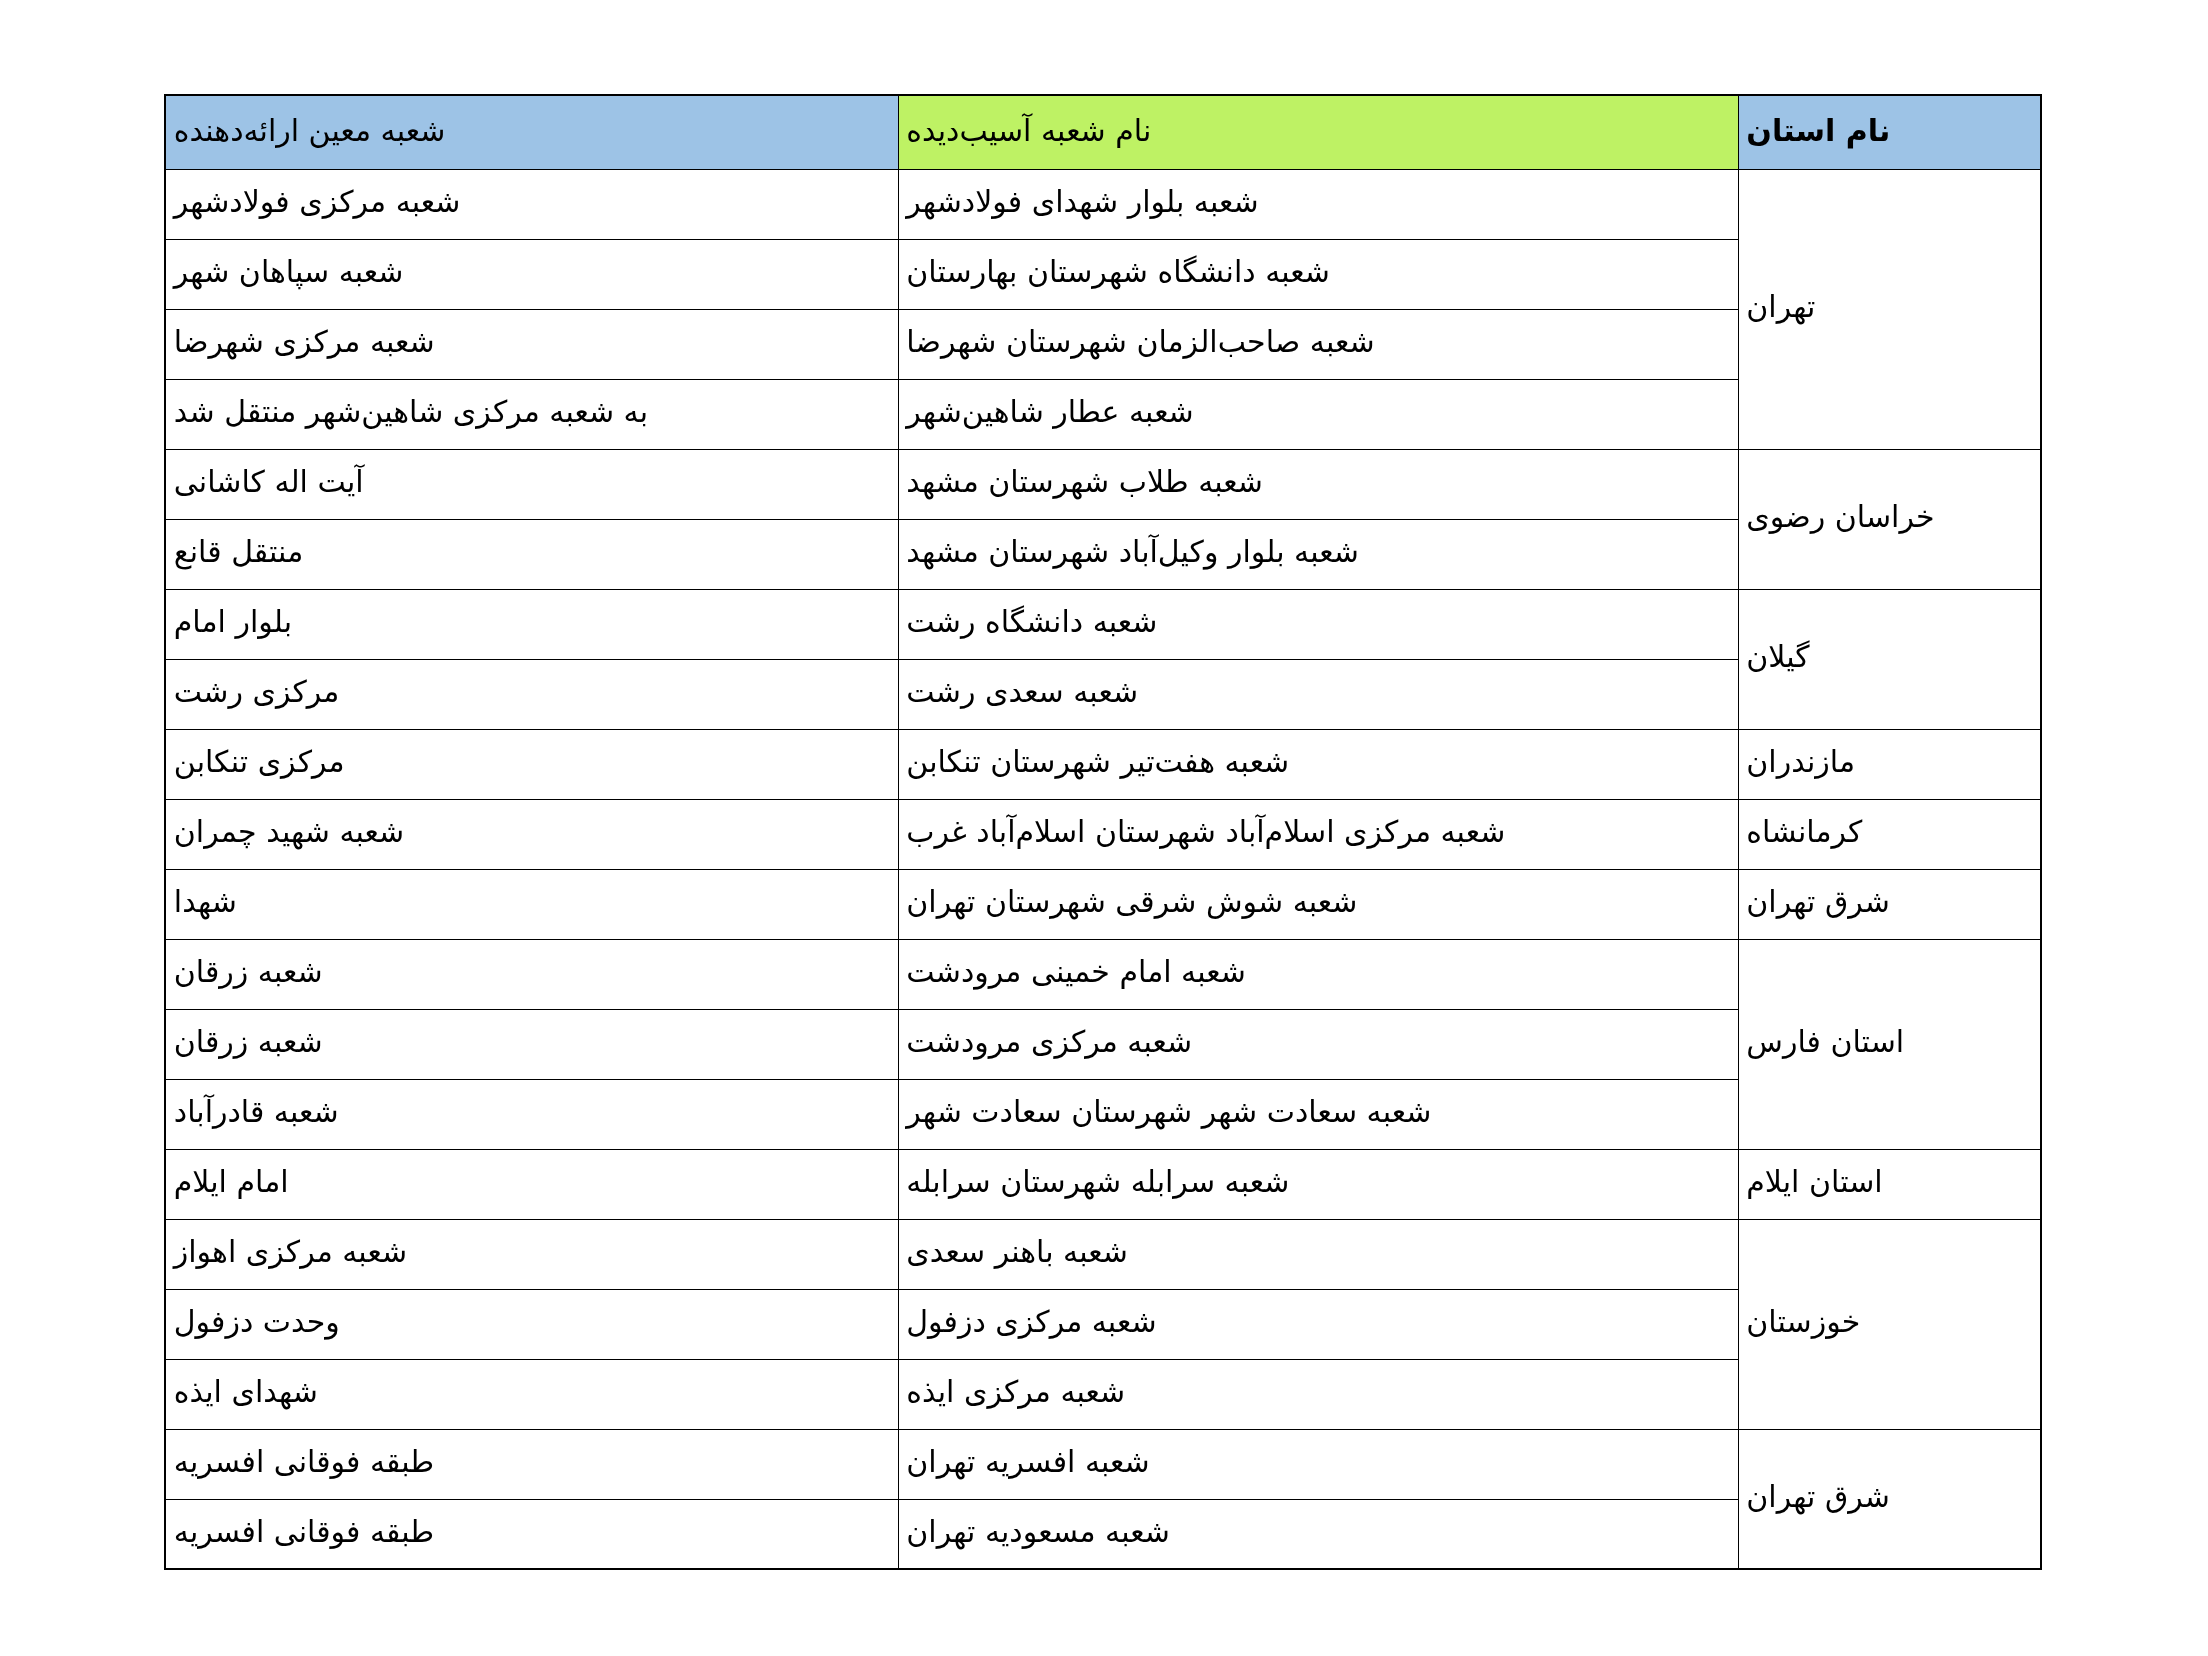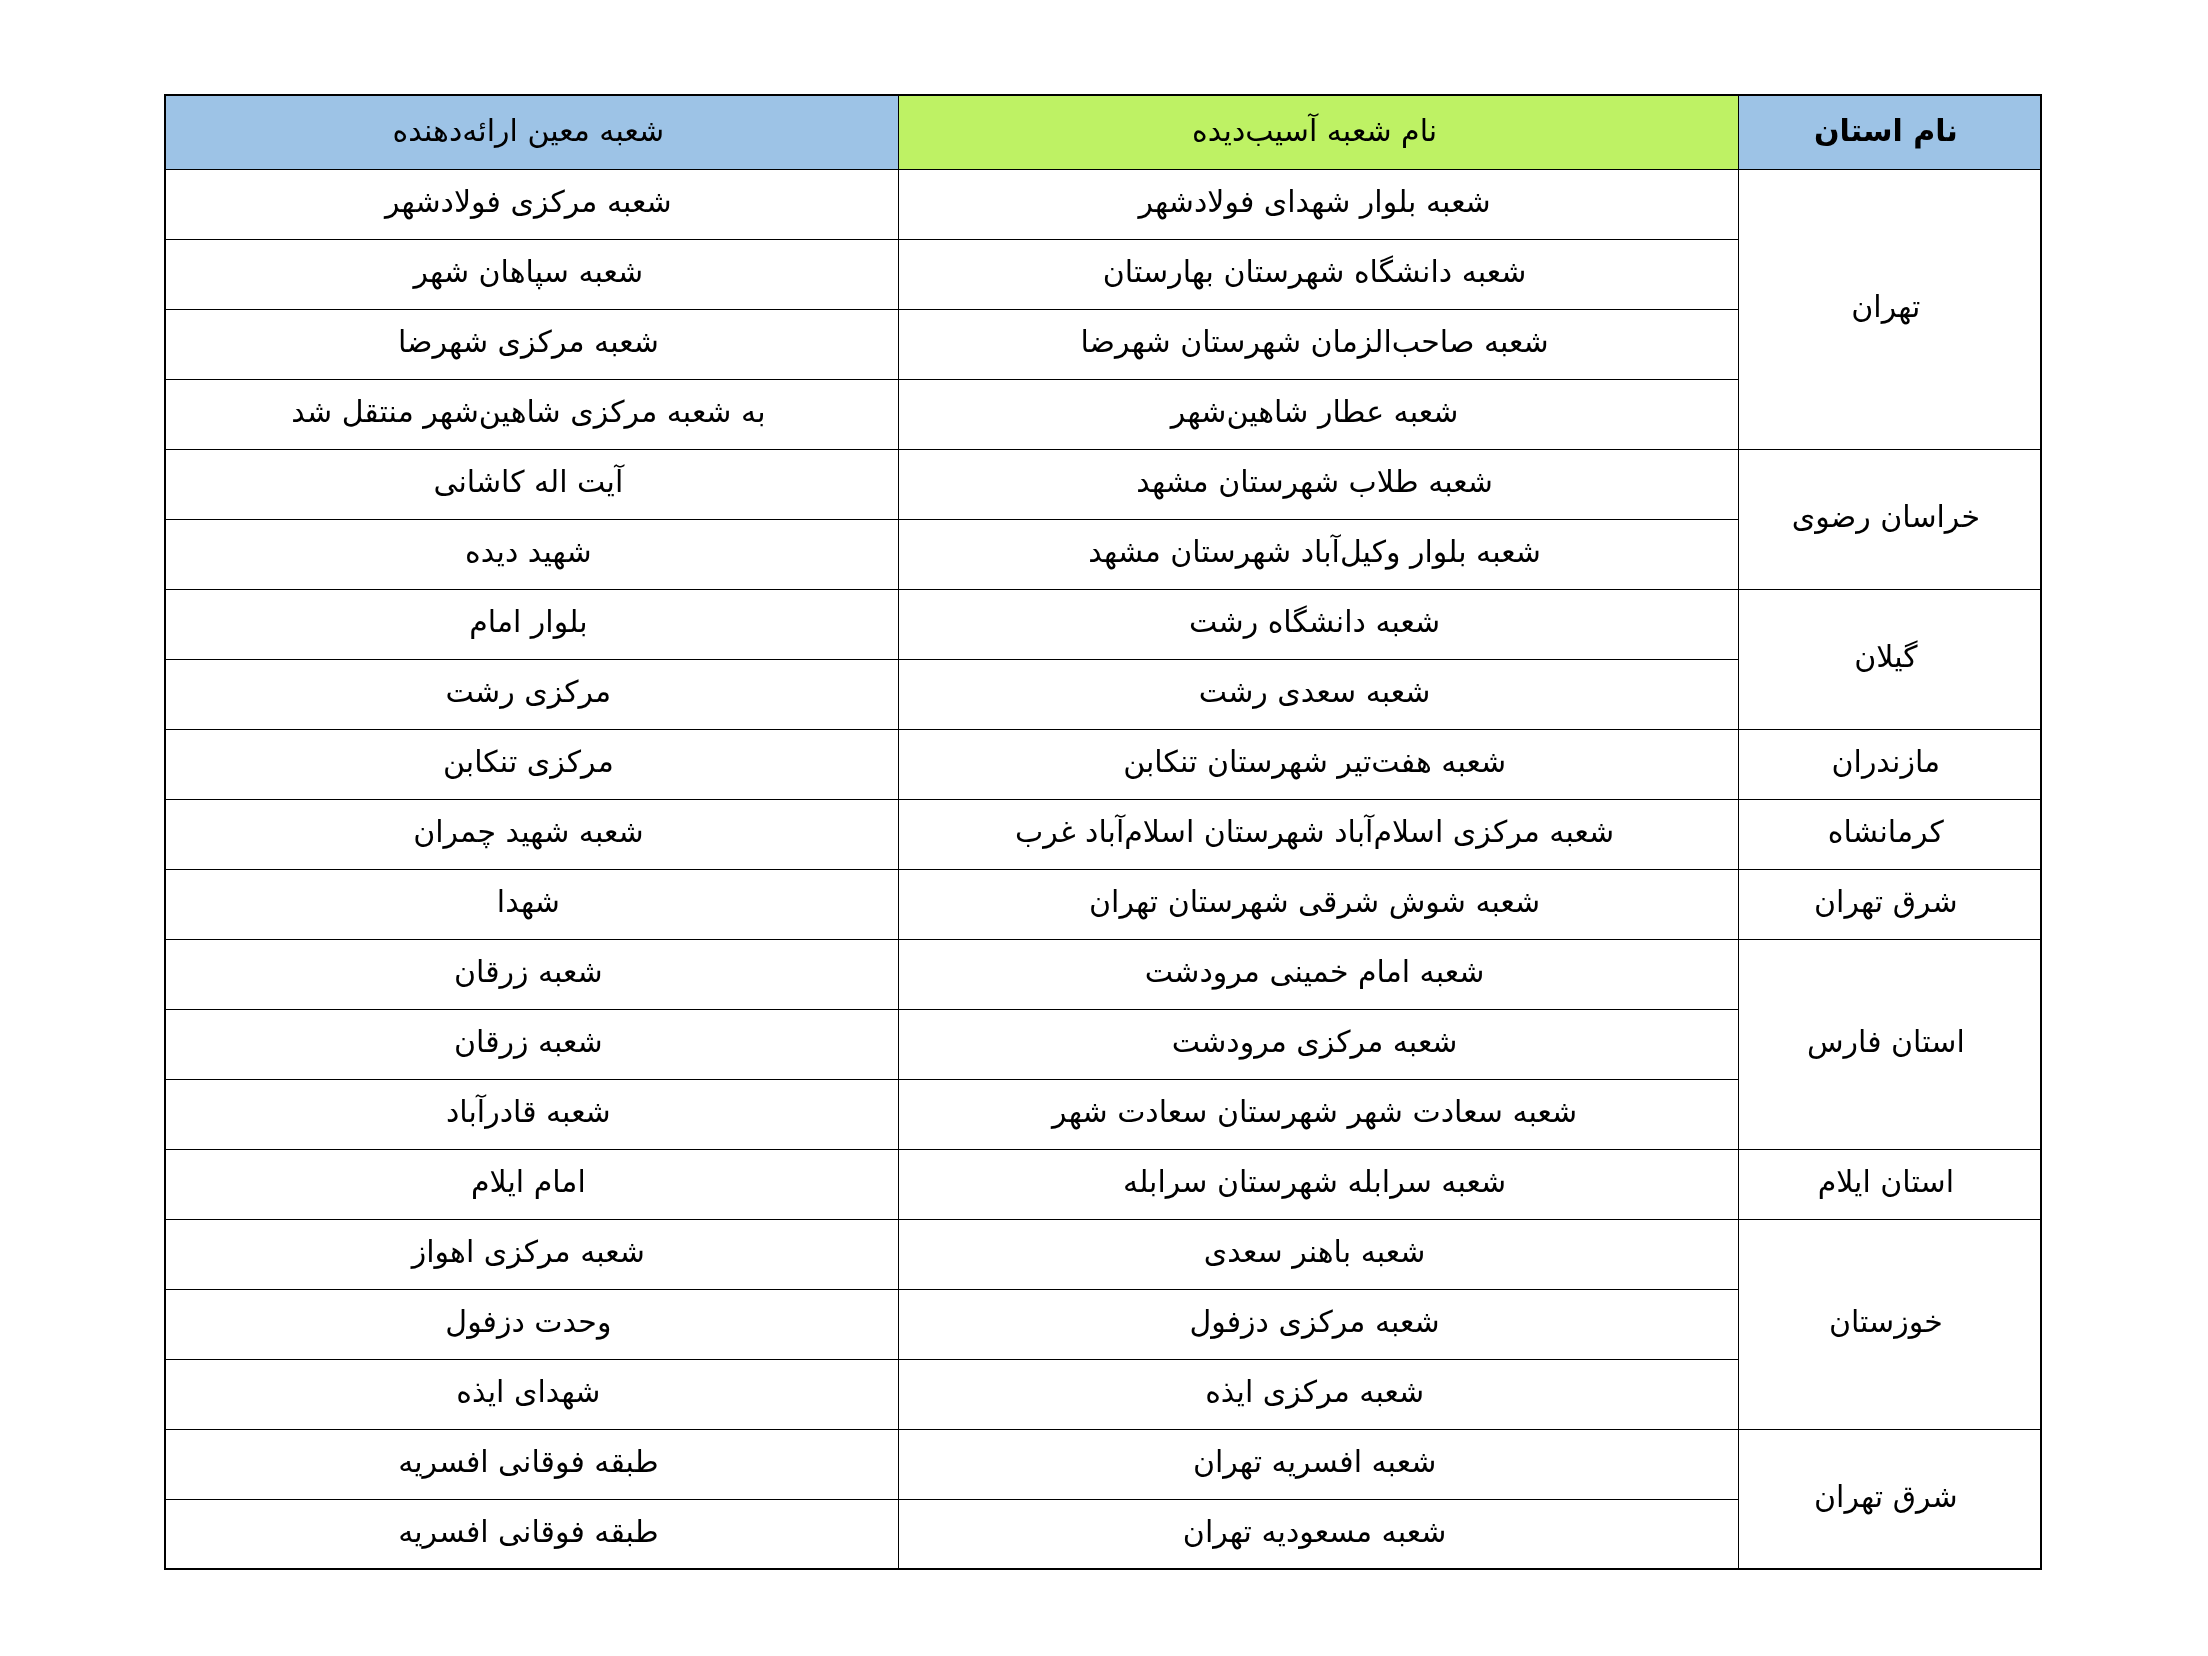--- a/index.html
+++ b/index.html
@@ -28,21 +28,21 @@
     border: 2.9px solid #000000;
   }
   table.branches col.col-province { width: 303px; }
   table.branches col.col-damaged  { width: 840px; }
   table.branches col.col-provider { width: 733px; }
 
   table.branches th,
   table.branches td {
     border: 1.9px solid #000000;
     vertical-align: middle;
-    text-align: center;
+    text-align: left;
     padding: 1.9px 14.6px 5.8px 7.8px;
     font-size: 30px;
     line-height: 1.25;
     color: #000000;
     overflow: hidden;
     white-space: nowrap;
   }
   table.branches thead tr { height: 74px; }
   table.branches tbody tr { height: 70px; }
 
@@ -90,21 +90,21 @@
           <td>شعبه عطار شاهین‌شهر</td>
           <td>به شعبه مرکزی شاهین‌شهر منتقل شد</td>
         </tr>
         <tr>
           <td rowspan="2">خراسان رضوی</td>
           <td>شعبه طلاب شهرستان مشهد</td>
           <td>آیت اله کاشانی</td>
         </tr>
         <tr>
           <td>شعبه بلوار وکیل‌آباد شهرستان مشهد</td>
-          <td>شهید دیده</td>
+          <td>منتقل قانع</td>
         </tr>
         <tr>
           <td rowspan="2">گیلان</td>
           <td>شعبه دانشگاه رشت</td>
           <td>بلوار امام</td>
         </tr>
         <tr>
           <td>شعبه سعدی رشت</td>
           <td>مرکزی رشت</td>
         </tr>

